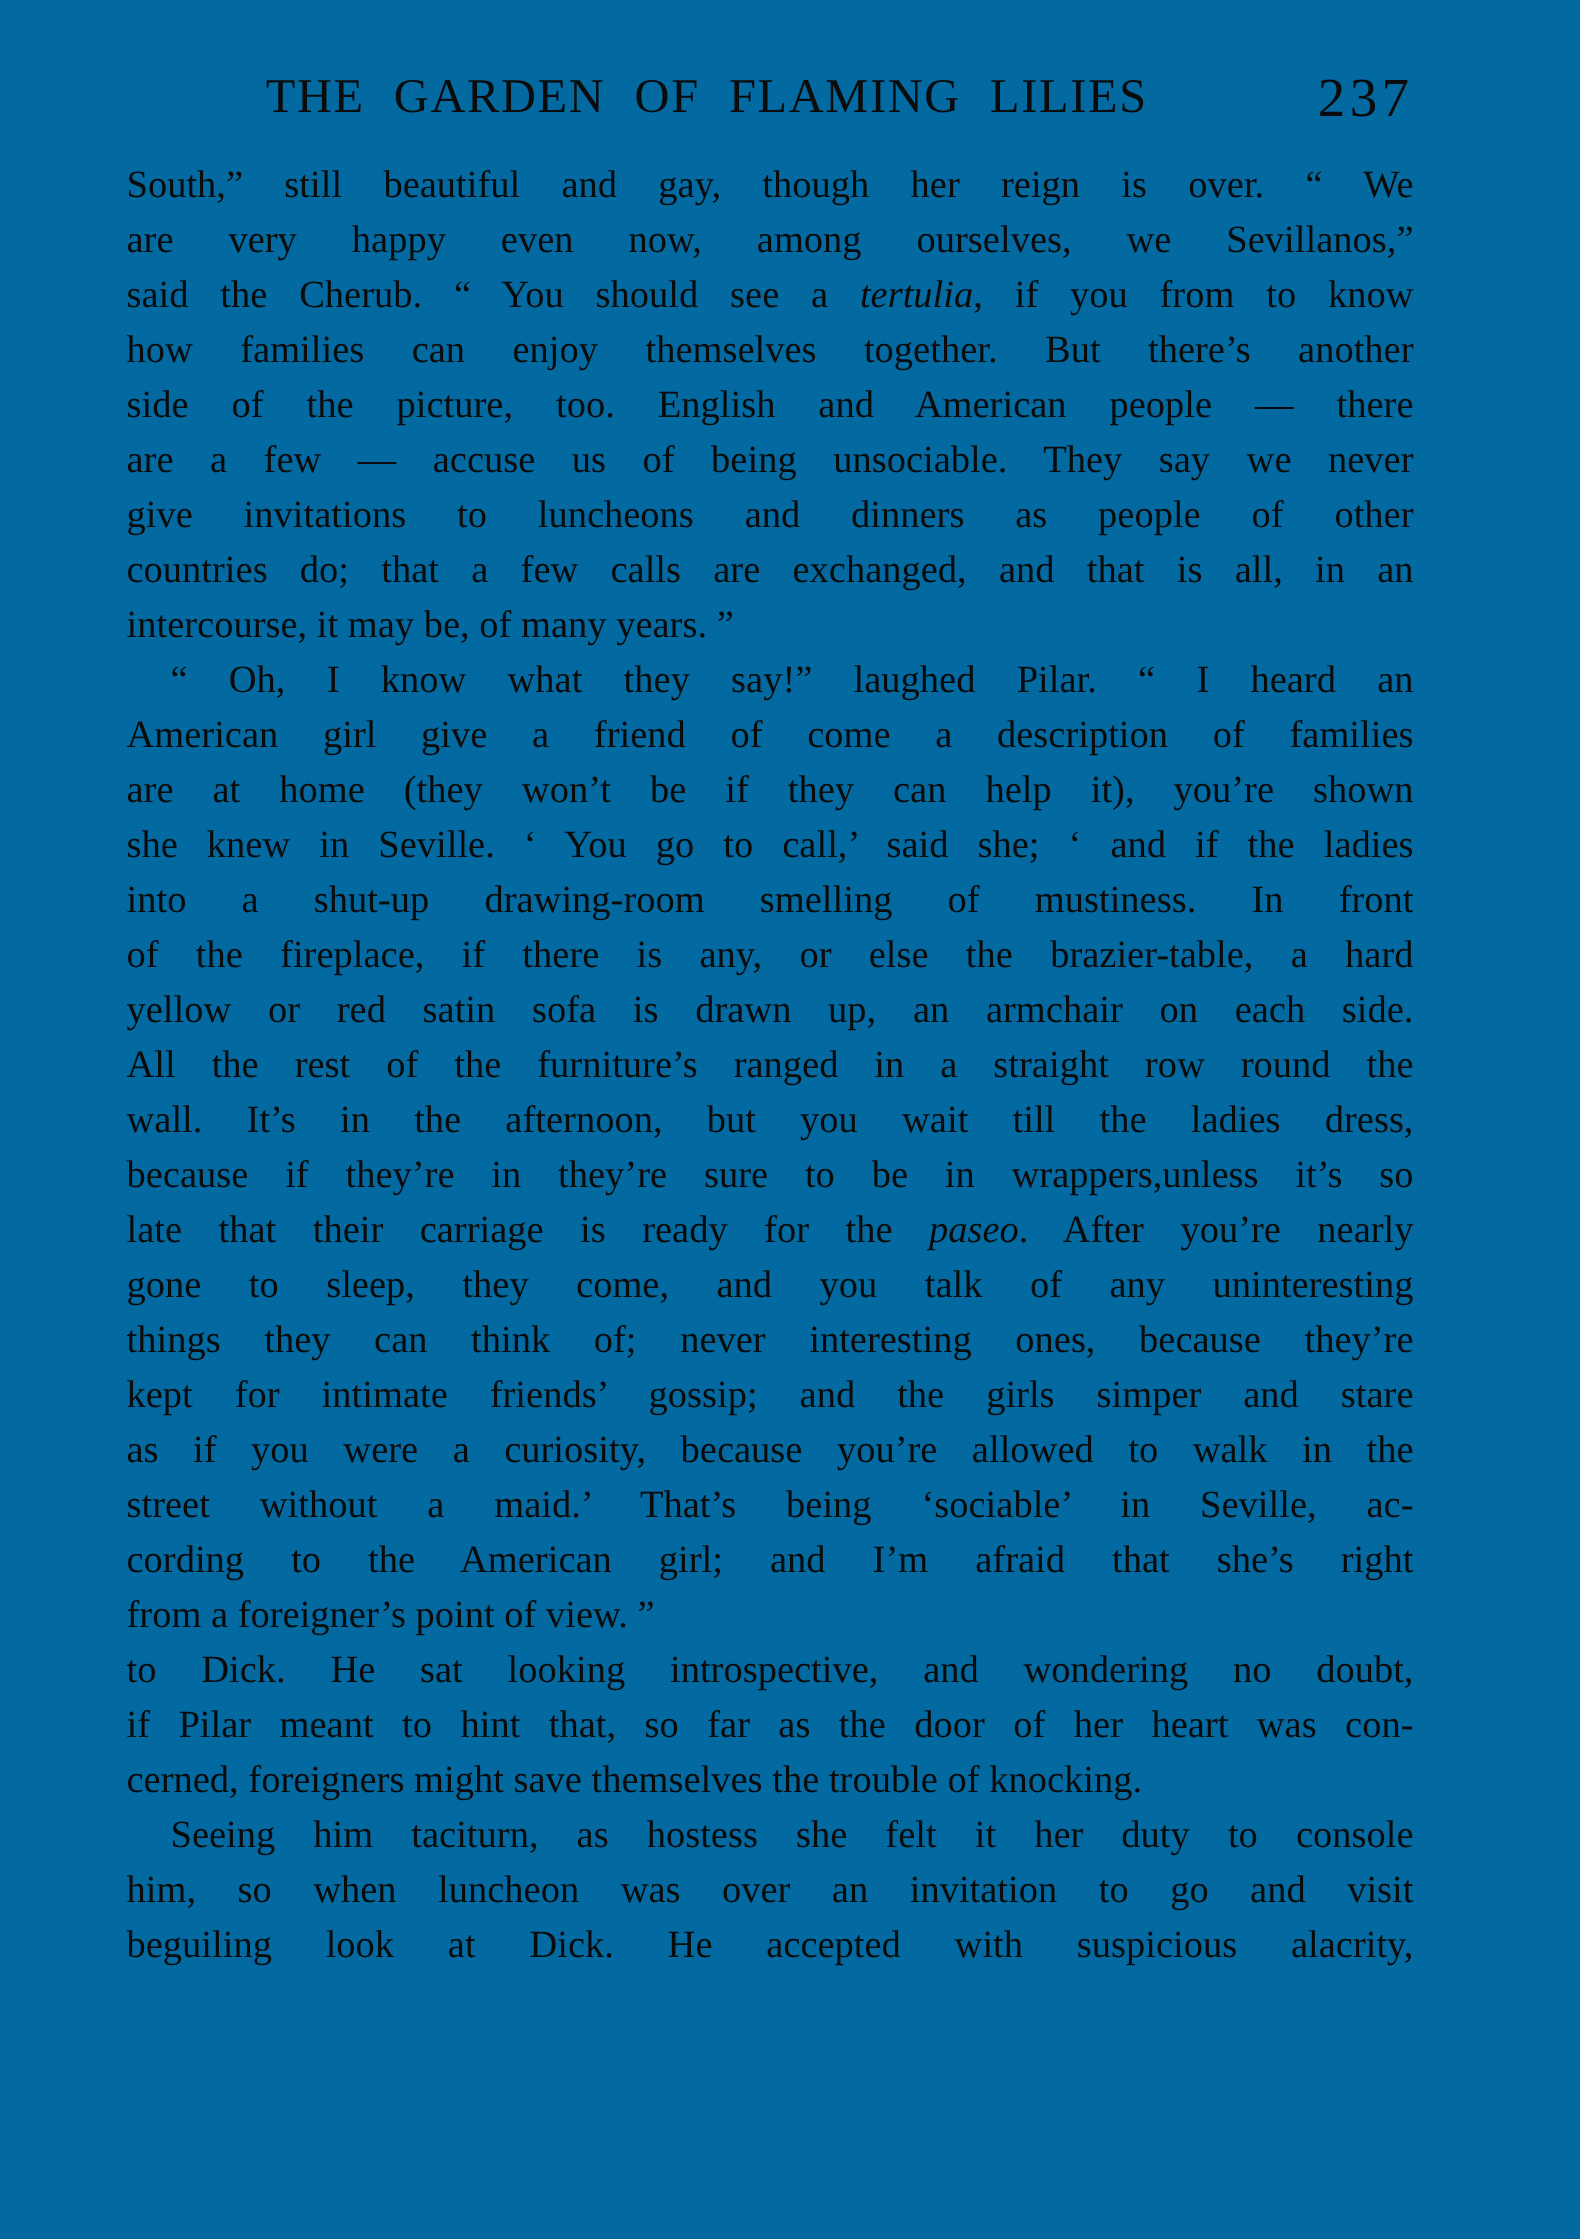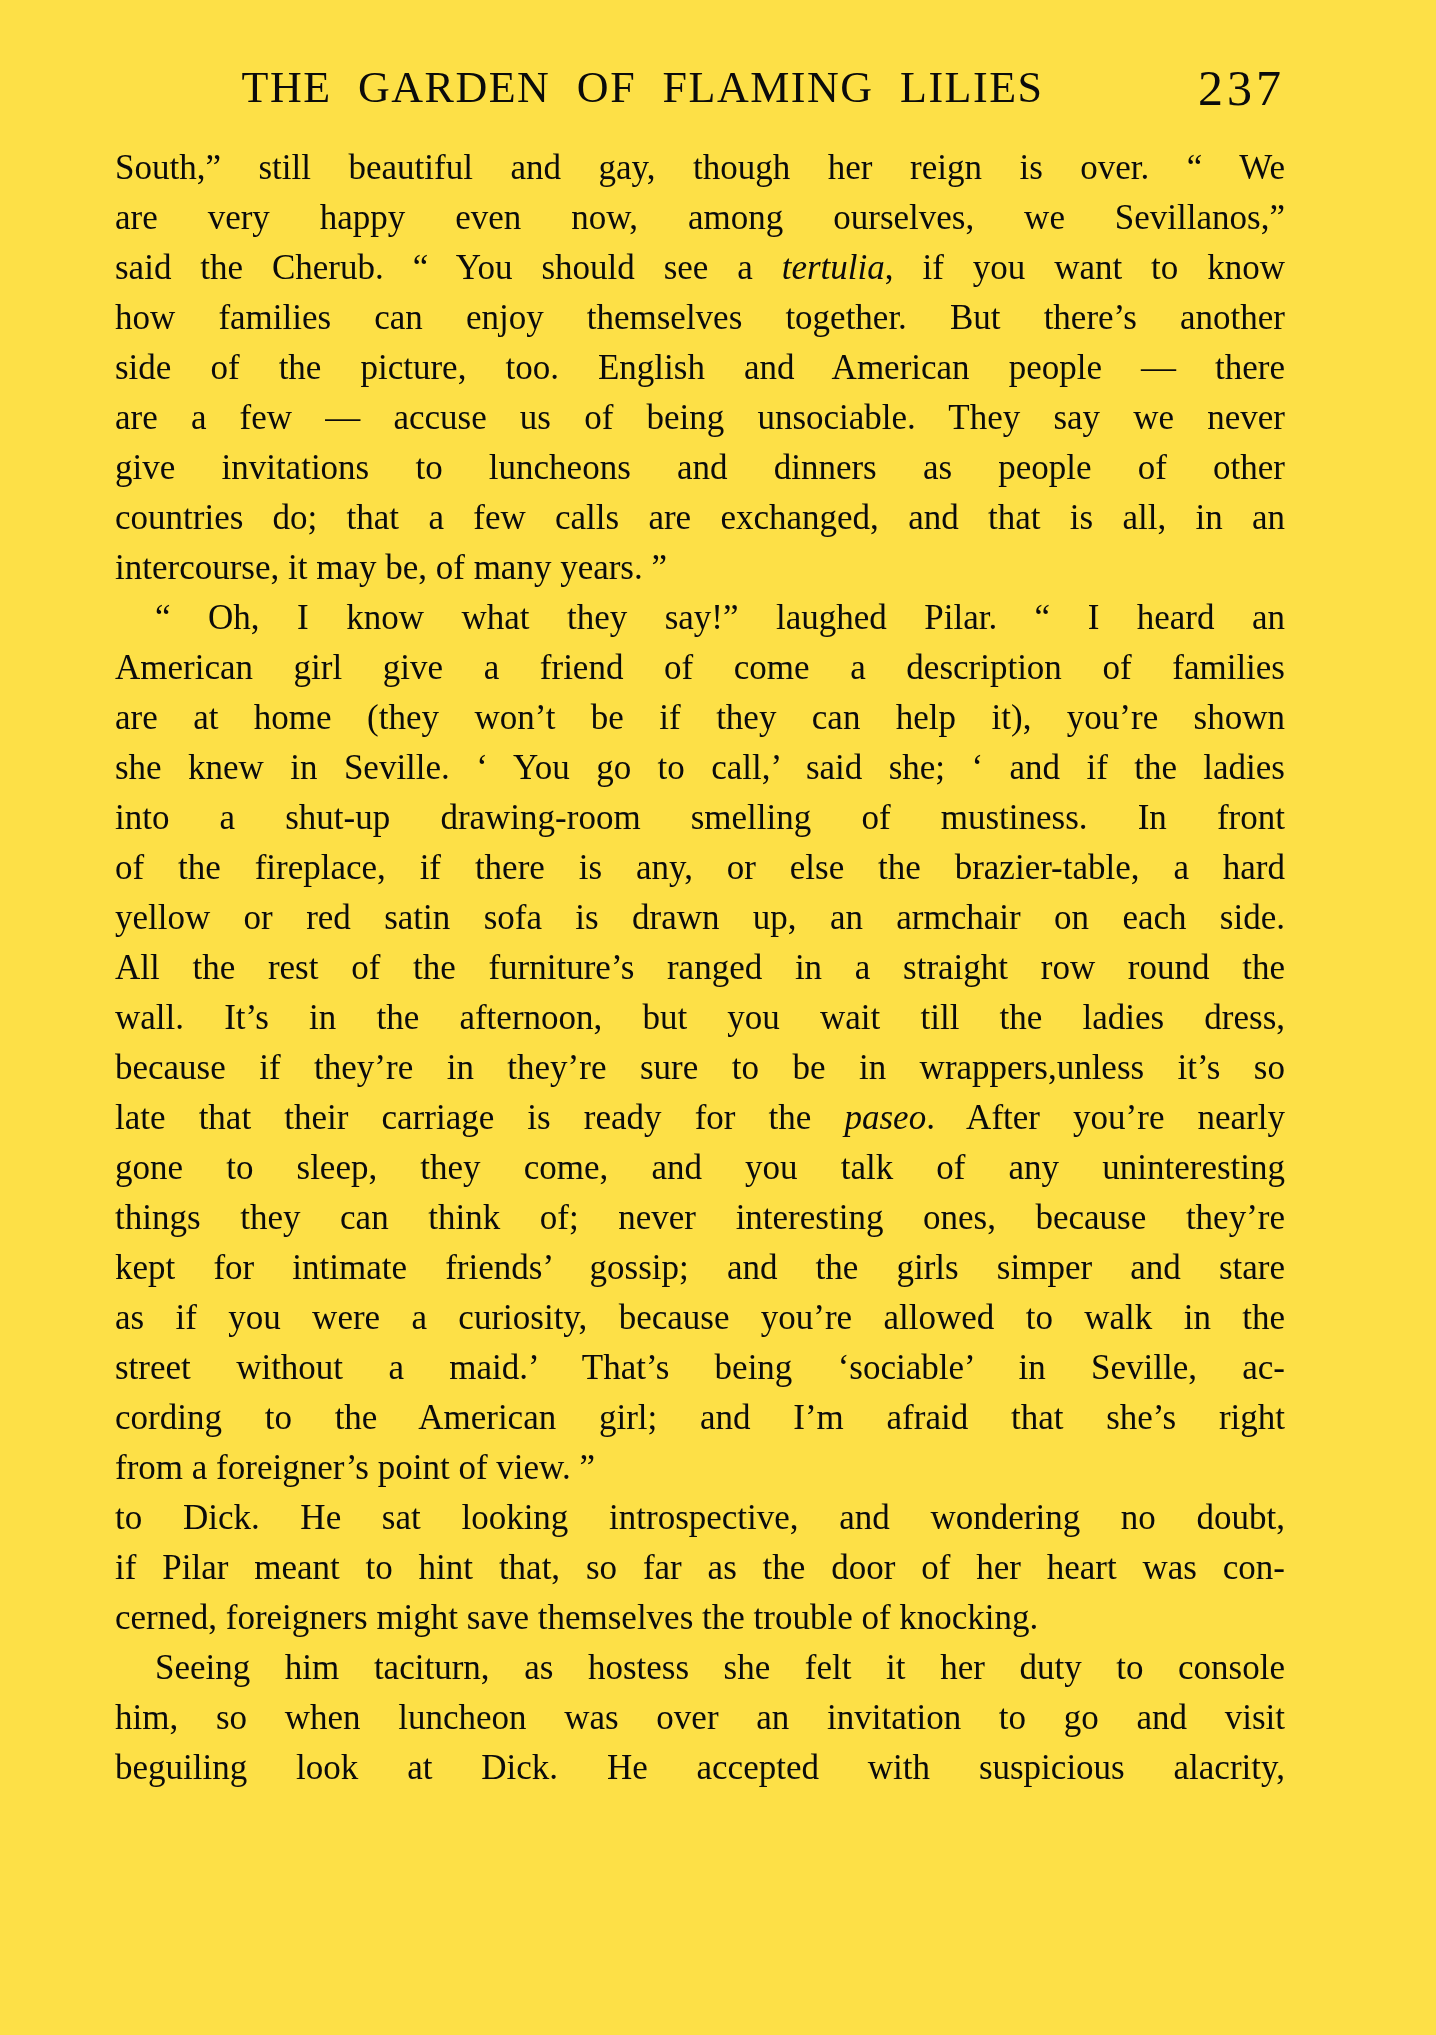--- a/index.html
+++ b/index.html
@@ -4,21 +4,21 @@
 <style>
   html, body {
     margin: 0;
     padding: 0;
     background: #e8e8e8;
   }
   .page {
     position: relative;
     width: 1436px;
     height: 2035px;
-    background: #fde047;
+    background: #0369a1;
     color: #0b0b0b;
     font-family: "Liberation Serif", "DejaVu Serif", serif;
     overflow: hidden;
   }
   .header {
     position: absolute;
     top: 62px;
     left: 115px;
     width: 1170px;
     height: 52px;
@@ -67,21 +67,21 @@
 
 <div class="page">
   <div class="header">
     <div class="running-head">THE GARDEN OF FLAMING LILIES</div>
     <div class="page-number">237</div>
   </div>
   <div class="body-text">
       <div class="paragraph">
         <div class="line fill"><span>South,” still beautiful and gay, though her reign is over. “ We</span></div>
         <div class="line fill"><span>are very happy even now, among ourselves, we Sevillanos,”</span></div>
-        <div class="line fill"><span>said the Cherub. “ You should see a </span><span class="it">tertulia</span><span>, if you want to know</span></div>
+        <div class="line fill"><span>said the Cherub. “ You should see a </span><span class="it">tertulia</span><span>, if you from to know</span></div>
         <div class="line fill"><span>how families can enjoy themselves together. But there’s another</span></div>
         <div class="line fill"><span>side of the picture, too. English and American people — there</span></div>
         <div class="line fill"><span>are a few — accuse us of being unsociable. They say we never</span></div>
         <div class="line fill"><span>give invitations to luncheons and dinners as people of other</span></div>
         <div class="line fill"><span>countries do; that a few calls are exchanged, and that is all, in an</span></div>
         <div class="line"><span>intercourse, it may be, of many years. ”</span></div>
       </div>
       <div class="paragraph">
         <div class="line fill first"><span>“ Oh, I know what they say!” laughed Pilar. “ I heard an</span></div>
         <div class="line fill"><span>American girl give a friend of come a description of families</span></div>

